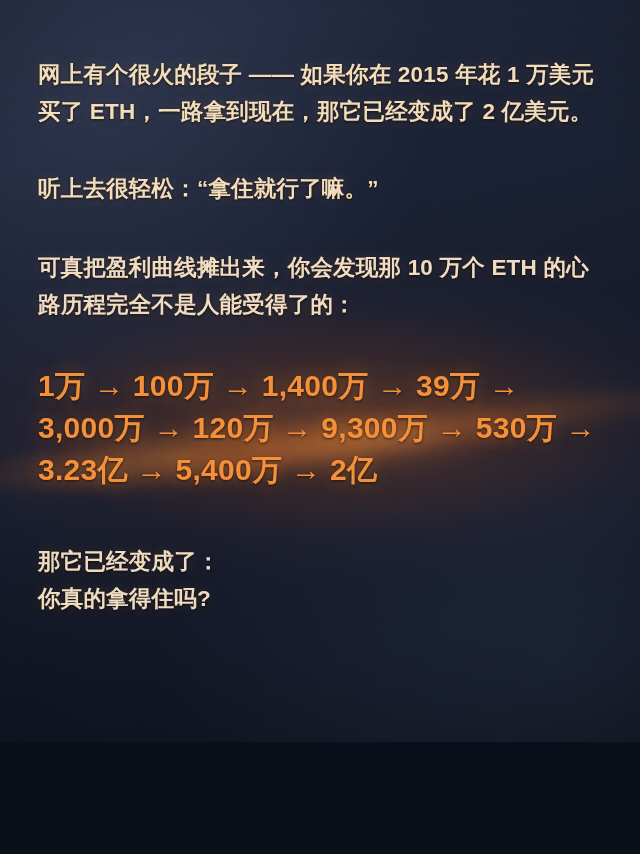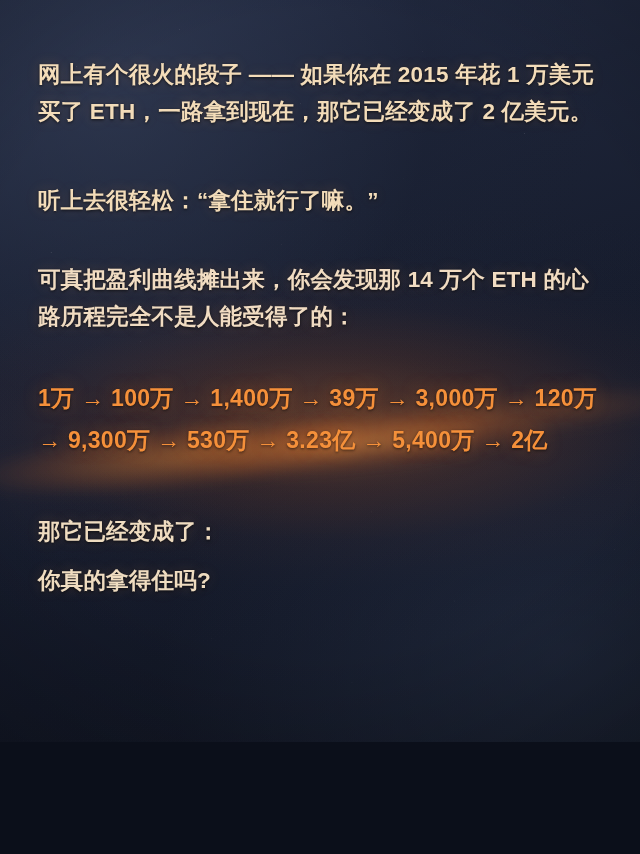--- a/index.html
+++ b/index.html
@@ -109,53 +109,53 @@
     margin: 0 0 0 0;
     font-size: 22.5px;
     line-height: 37px;
     font-weight: 700;
     letter-spacing: 0.2px;
     color: #f0d9b8;
     text-shadow: 0 1px 3px rgba(0,0,0,0.65), 0 0 14px rgba(255,160,70,0.18);
   }
 
   .p-intro { color: #f3dcb9; }
-  .p-quote { margin-top: 52px; color: #f3dcb9; }
+  .p-quote { margin-top: 40px; color: #f3dcb9; }
   .p-body  { margin-top: 42px; color: #f1dcc2; }
 
   .chain {
     margin-top: 42px;
-    font-size: 23px;
+    font-size: 30px;
     line-height: 42px;
     font-weight: 700;
     color: #f5903a;
     text-shadow: 0 1px 3px rgba(0,0,0,0.6), 0 0 18px rgba(245,130,40,0.35);
     letter-spacing: 0.3px;
   }
 
   .p-ask {
     margin-top: 52px;
     color: #efdcc0;
   }
-  .p-ask .line2 { display: block; margin-top: 12px; }
+  .p-ask .line2 { display: block; }
 </style>
 </head>
 <body>
 
 <div id="poster">
   <div id="stars"></div>
   <div id="dustband"></div>
   <div id="vignette"></div>
 
   <div id="content">
     <p class="para p-intro">网上有个很火的段子 —— 如果你在 2015 年花 1 万美元买了 ETH，一路拿到现在，那它已经变成了 2 亿美元。</p>
 
     <p class="para p-quote">听上去很轻松：“拿住就行了嘛。”</p>
 
-    <p class="para p-body">可真把盈利曲线摊出来，你会发现那 14 万个 ETH 的心路历程完全不是人能受得了的：</p>
+    <p class="para p-body">可真把盈利曲线摊出来，你会发现那 10 万个 ETH 的心路历程完全不是人能受得了的：</p>
 
     <p class="chain">1万 → 100万 → 1,400万 → 39万 → 3,000万 → 120万 → 9,300万 → 530万 → 3.23亿 → 5,400万 → 2亿</p>
 
     <p class="para p-ask">
       <span>那它已经变成了：</span>
       <span class="line2">你真的拿得住吗?</span>
     </p>
   </div>
 </div>
 

